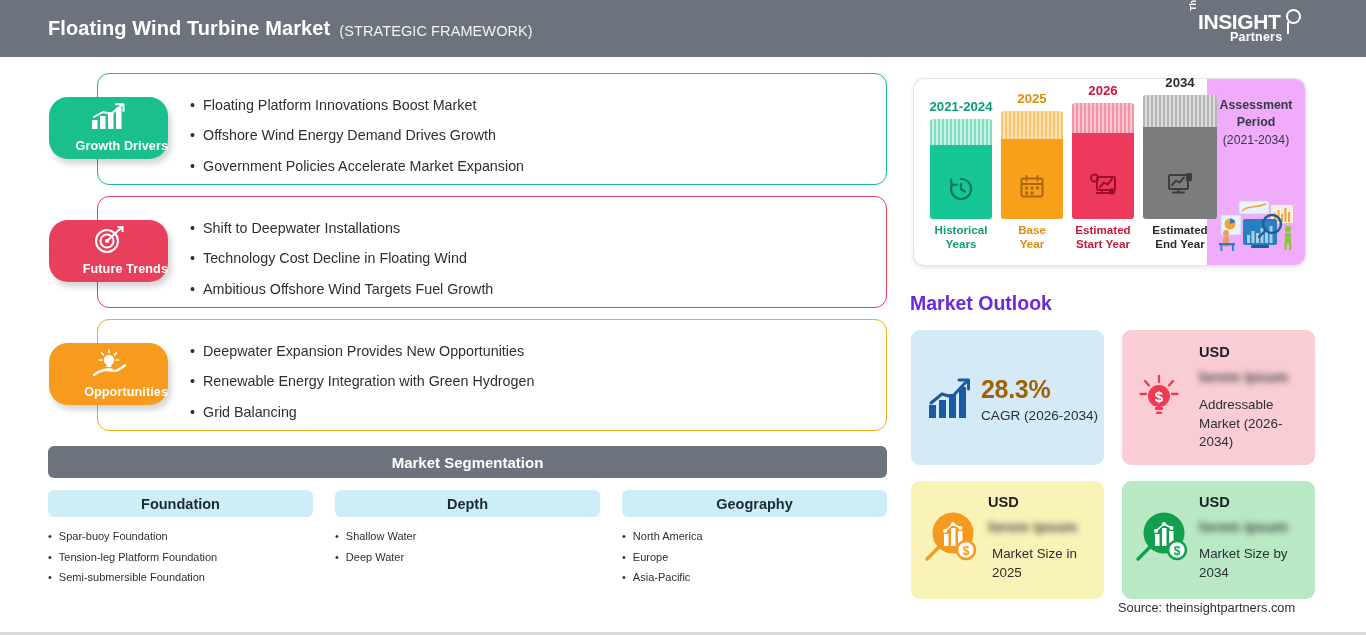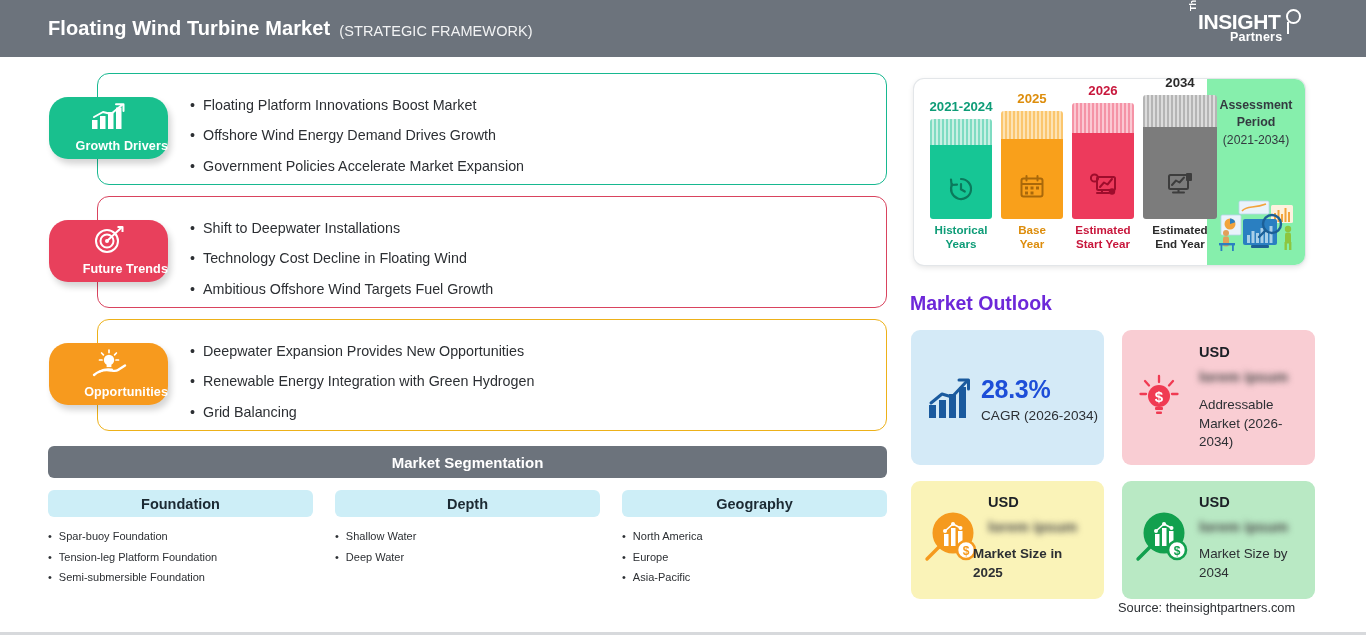--- a/index.html
+++ b/index.html
@@ -103,21 +103,21 @@
   .seg-col li::before { content:"\2022"; margin-right:7px; }
 
   
   .assess-panel {
     position:absolute; left:914px; top:79px; width:391px; height:186px;
     background:#ffffff; border-radius:10px;
     box-shadow:0 0 0 1px #e3e6e9, 0 2px 6px rgba(0,0,0,0.13);
   }
   .assess-right {
     position:absolute; right:0; top:0; width:98px; height:186px;
-    background:#86efac; border-radius:0 10px 10px 0;
+    background:#f0abfc; border-radius:0 10px 10px 0;
   }
   .assess-title {
     position:absolute; left:0; right:0; top:18px;
     text-align:center; font-size:12.4px; font-weight:bold; color:#343a40; line-height:17px;
   }
   .assess-range {
     position:absolute; left:0; right:0; top:54px;
     text-align:center; font-size:12.2px; color:#343a40;
   }
   .bar-group { position:absolute; }
@@ -145,21 +145,21 @@
   }
   .blurred {
     position:absolute;
     font-size:15px; font-weight:bold; color:#4a4a4a;
     filter: blur(3.1px); white-space:nowrap;
   }
   .ocard .cap {
     position:absolute; font-size:13.4px; color:#2c2f33; line-height:18.5px;
   }
   .big-val {
-    position:absolute; font-size:25px; font-weight:bold; color:#1d4ed8; letter-spacing:-0.3px;
+    position:absolute; font-size:25px; font-weight:bold; color:#a16207; letter-spacing:-0.3px;
   }
   .sub-val { position:absolute; font-size:13.6px; color:#2c2f33;text-align:right; }
 
   .source {
     position:absolute; left:1118px; top:600px;
     font-size:12.8px; color:#2c2f33;
   }
   .bottom-rule {
     position:absolute; left:0; top:632px; width:1366px; height:3px; background:#d7d9dc;
   }
@@ -455,21 +455,21 @@
           <circle cx="32" cy="15" r="2"></circle>
           <circle cx="39.5" cy="19" r="2"></circle>
         </g>
       <circle cx="32" cy="24" r="19" fill="none" stroke="#f59a1e" stroke-width="3"></circle>
       <line x1="18" y1="38" x2="6" y2="50" stroke="#f59a1e" stroke-width="3.4" stroke-linecap="round"></line>
       <circle cx="45" cy="41" r="9" fill="#ffffff" stroke="#f59a1e" stroke-width="2.6"></circle>
       <text x="45" y="46" font-family="Liberation Sans, sans-serif" font-size="12" font-weight="bold" fill="#f59a1e" text-anchor="middle">$</text>
     </svg>
     <div class="usd" style="left:77px; top:13px;">USD</div>
     <div class="blurred" style="left:77px; top:37px;">lorem ipsum</div>
-    <div class="cap" style="left:62px; top:64px; width:108px;font-weight:bold;">Market Size in 2025</div>
+    <div class="cap" style="left:81px; top:64px; width:108px;">Market Size in 2025</div>
   </div>
 
   <div class="ocard" style="left:1122px; top:481px; width:193px; height:118px; background:#b9e9c4;">
     <svg class="ic" style="left:10px; top:28px;" width="60" height="58" viewBox="0 0 60 58">
       <circle cx="32" cy="24" r="19" fill="#12a04e"></circle>
       <g fill="#ffffff">
         <rect x="23" y="25" width="4.5" height="12"></rect>
         <rect x="30" y="19" width="4.5" height="18"></rect>
         <rect x="37" y="22" width="4.5" height="15"></rect>
       </g>

